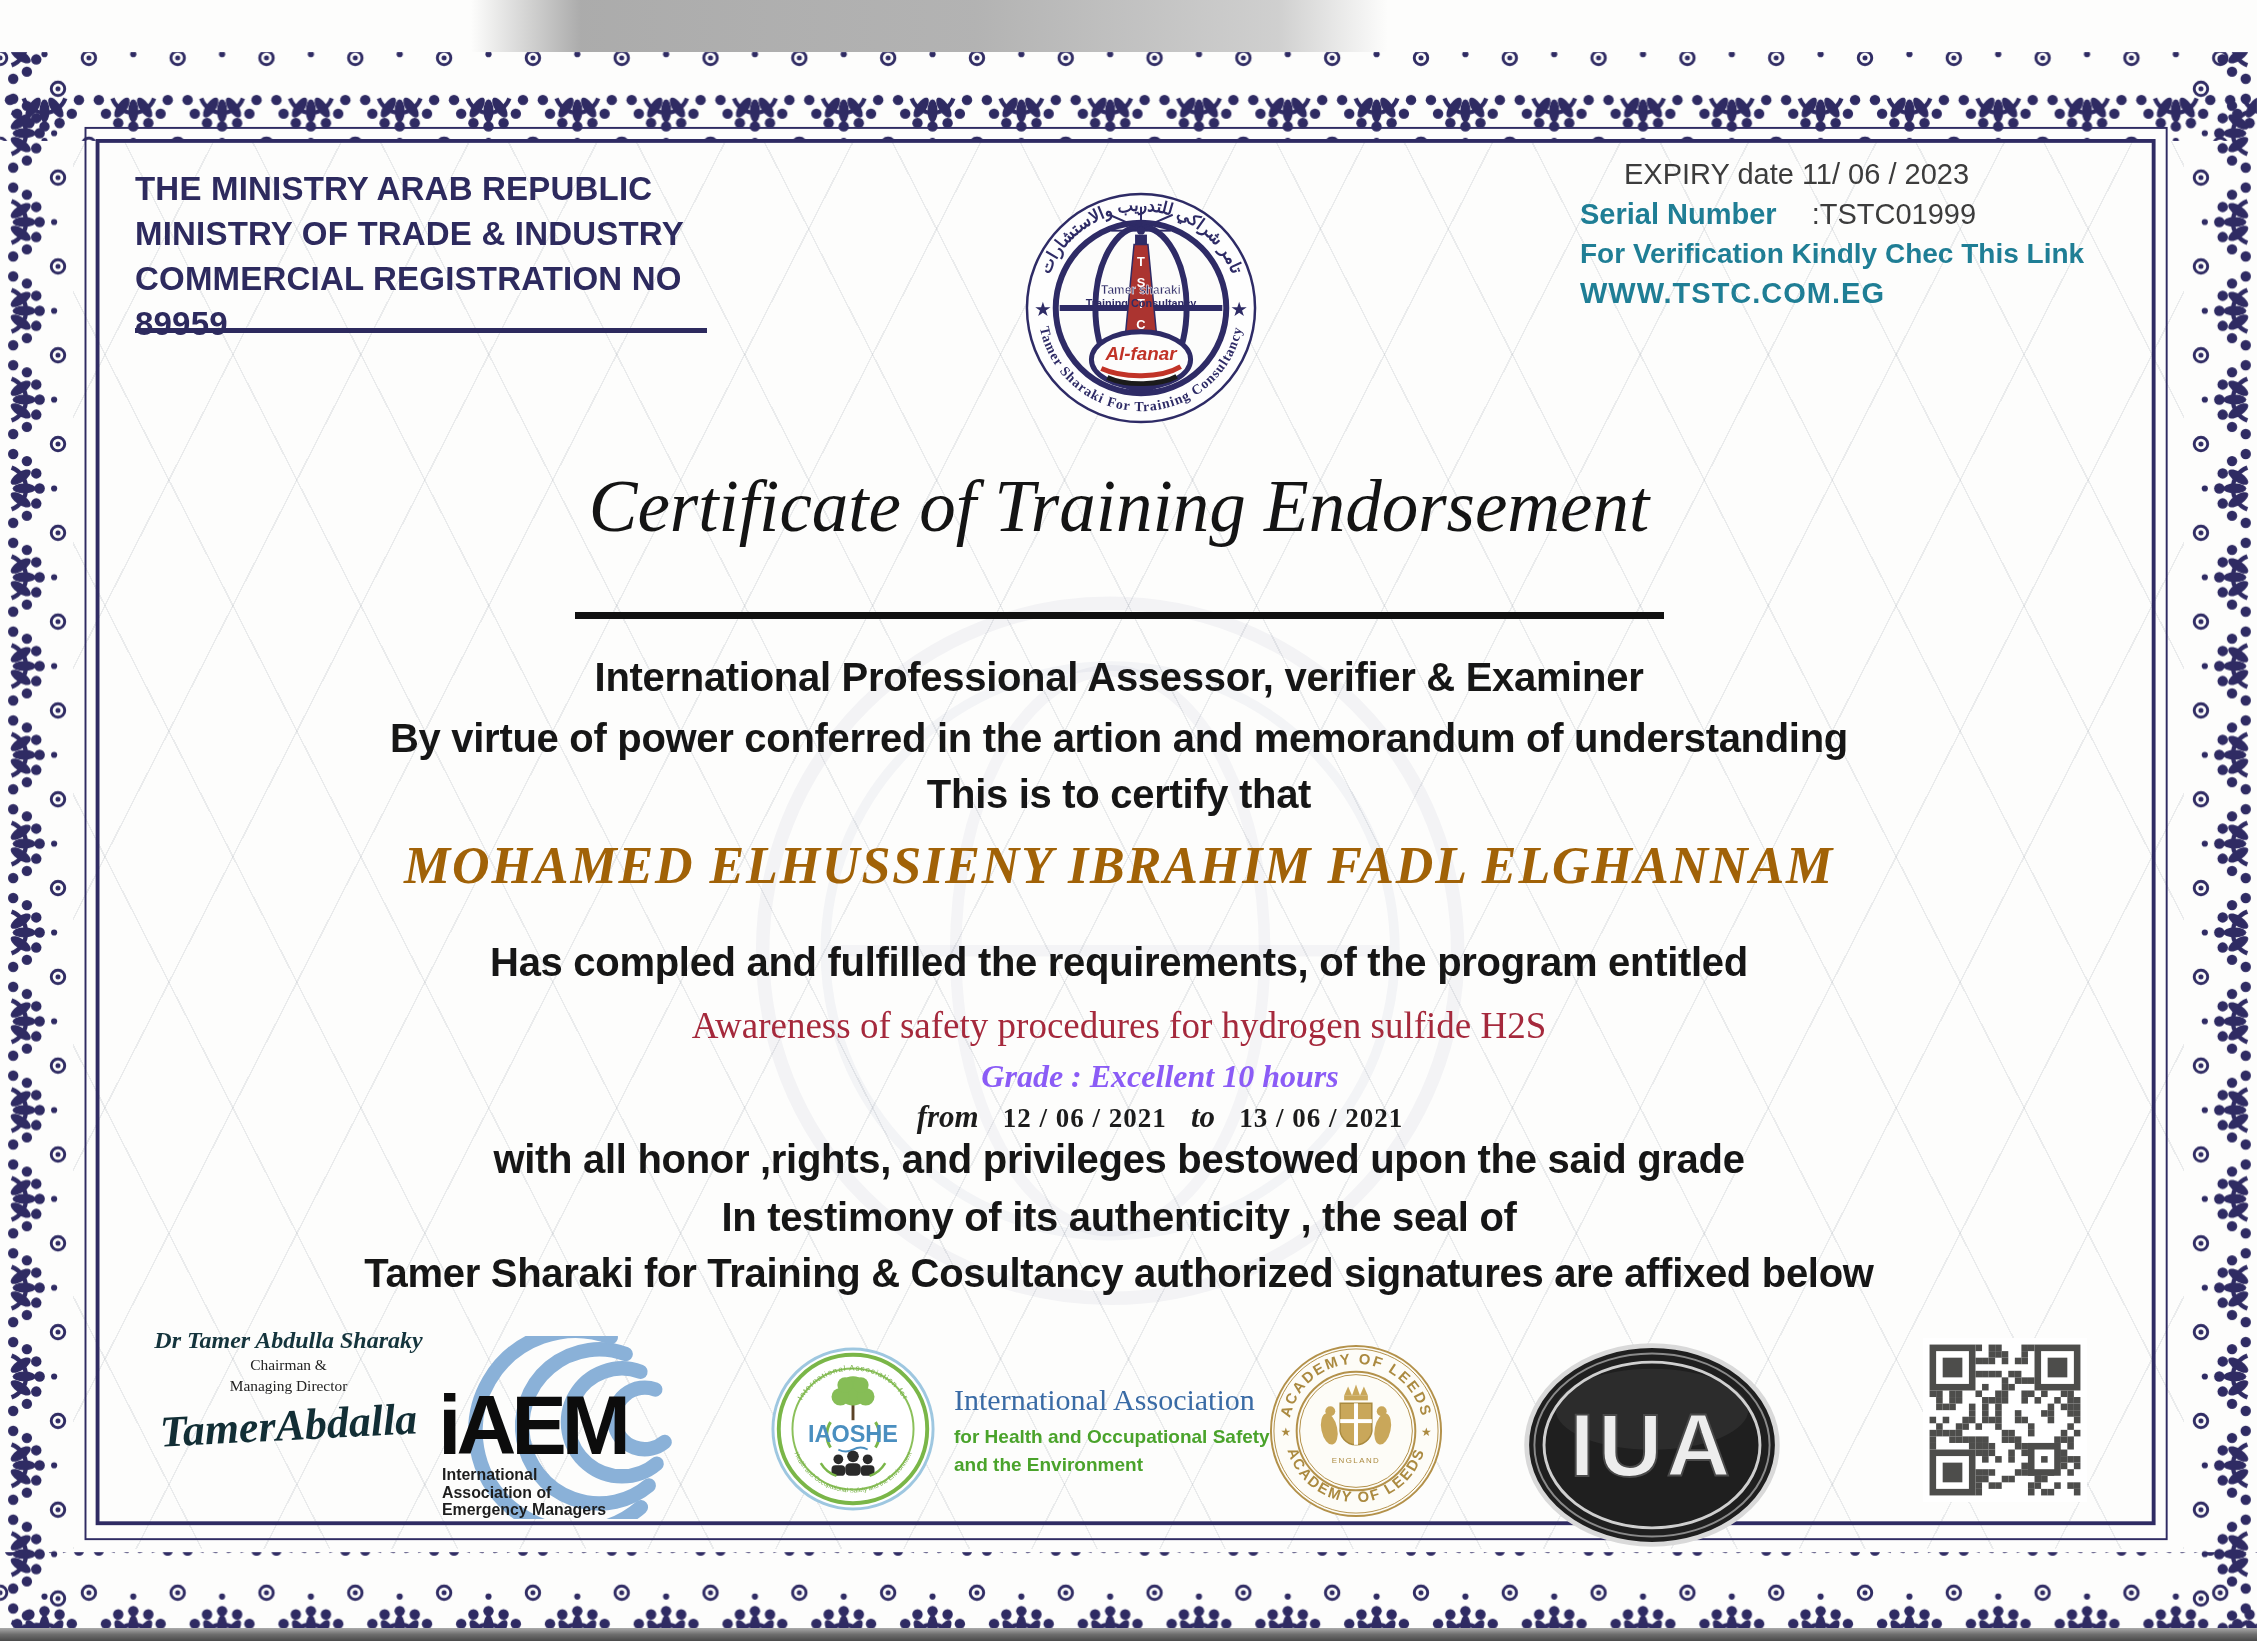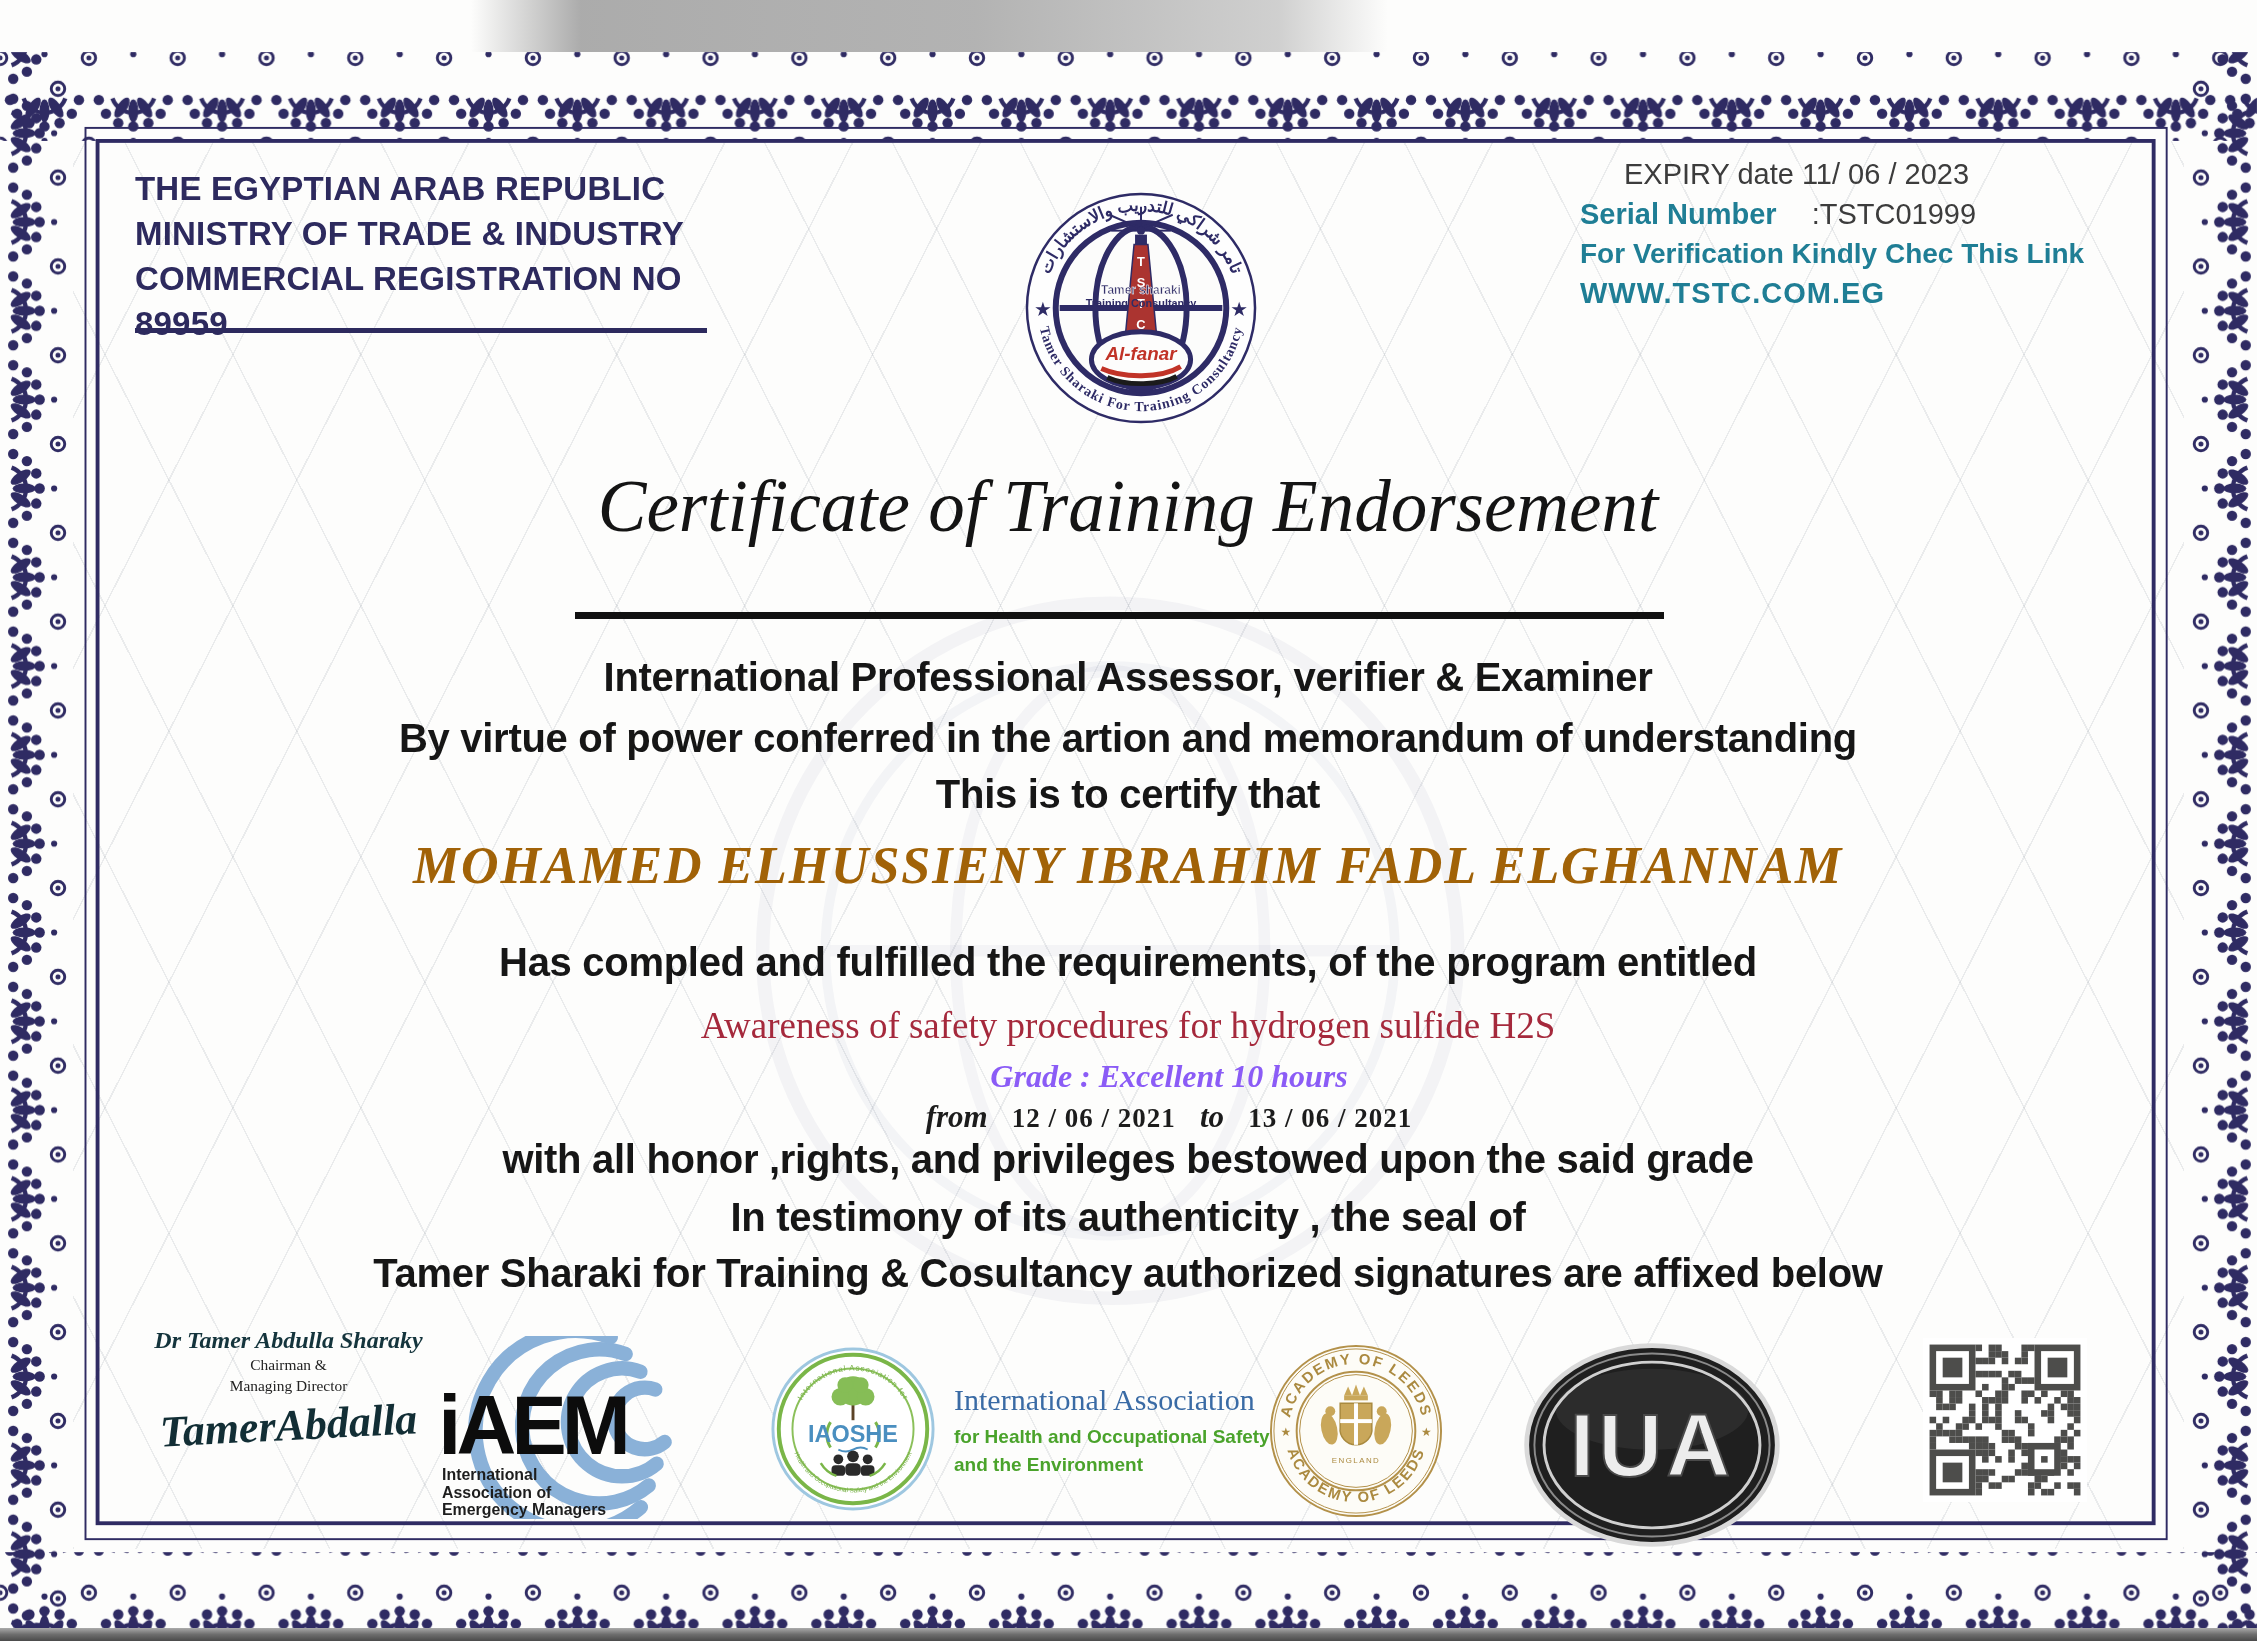--- a/index.html
+++ b/index.html
@@ -23,21 +23,21 @@
   .hdr-underline{left:135px;top:328px;width:572px;height:4.8px;background:#2d2a5e;}
   
   .hdr-right{left:1580px;top:158px;width:579px;font-size:29px;}
   .expiry{color:#3c3c3c;padding-left:44px;margin-bottom:6.8px;font-weight:normal;}
   .serial-row{margin-bottom:6.8px;}
   .serial-label{color:#1f7e95;font-weight:bold;margin-right:27px;}
   .serial-value{color:#3c3c3c;}
   .verify{color:#1f7e95;font-weight:bold;font-size:28px;margin-bottom:7.7px;}
   .www{color:#1f7e95;font-weight:bold;font-size:29px;letter-spacing:1px;}
   
-  .ccol{left:87px;width:2082px;text-align:center;}
+  .ccol{left:78px;width:2082px;text-align:center;}
   .cert-title{top:465px;font-family:"Liberation Serif",serif;font-style:italic;font-size:73px;color:#141414;}
   .title-underline{left:575px;top:612px;width:1089px;height:6.8px;background:#111;}
   .st{font-weight:bold;font-size:40px;color:#161616;letter-spacing:-0.3px;}
   .st1{top:655px;} .st2{top:716px;} .st3{top:772px;}
   .recipient{top:836px;font-family:"Liberation Serif",serif;font-style:italic;font-weight:bold;
     font-size:52px;color:#a16207;letter-spacing:1.9px;}
   .st4{top:940px;}
   .program{top:1004px;font-family:"Liberation Serif",serif;font-size:37px;color:#a5293c;}
   .grade{top:1058px;font-family:"Liberation Serif",serif;font-style:italic;font-weight:bold;font-size:32px;color:#8b5cf6;margin-left:41px;}
   .dates{top:1099px;font-family:"Liberation Serif",serif;font-size:27px;color:#1c1c1c;margin-left:40px;}
@@ -107,21 +107,21 @@
     <circle cx="1150" cy="985" r="360" fill="none" stroke="rgba(78,84,140,0.06)" stroke-width="14"></circle>
     <circle cx="1150" cy="985" r="295" fill="none" stroke="rgba(78,84,140,0.055)" stroke-width="10"></circle>
     <ellipse cx="1150" cy="985" rx="160" ry="290" fill="none" stroke="rgba(78,84,140,0.05)" stroke-width="12"></ellipse>
     <line x1="860" y1="985" x2="1440" y2="985" stroke="rgba(78,84,140,0.05)" stroke-width="12"></line>
   </svg>
 
   <div class="abs top-smudge"></div>
   <div class="abs bottom-scanbar"></div>
 
   <div class="abs hdr-left">
-    <div>THE EGYPTIAN ARAB REPUBLIC</div>
+    <div>THE MINISTRY ARAB REPUBLIC</div>
     <div>MINISTRY OF TRADE &amp; INDUSTRY</div>
     <div>COMMERCIAL REGISTRATION NO 89959</div>
   </div>
   <div class="abs hdr-underline"></div>
 
   <div class="abs hdr-right">
     <div class="expiry">EXPIRY date 11/ 06 / 2023</div>
     <div class="serial-row">
       <span class="serial-label">Serial Number</span>
       <span class="serial-value">:TSTC01999</span>

